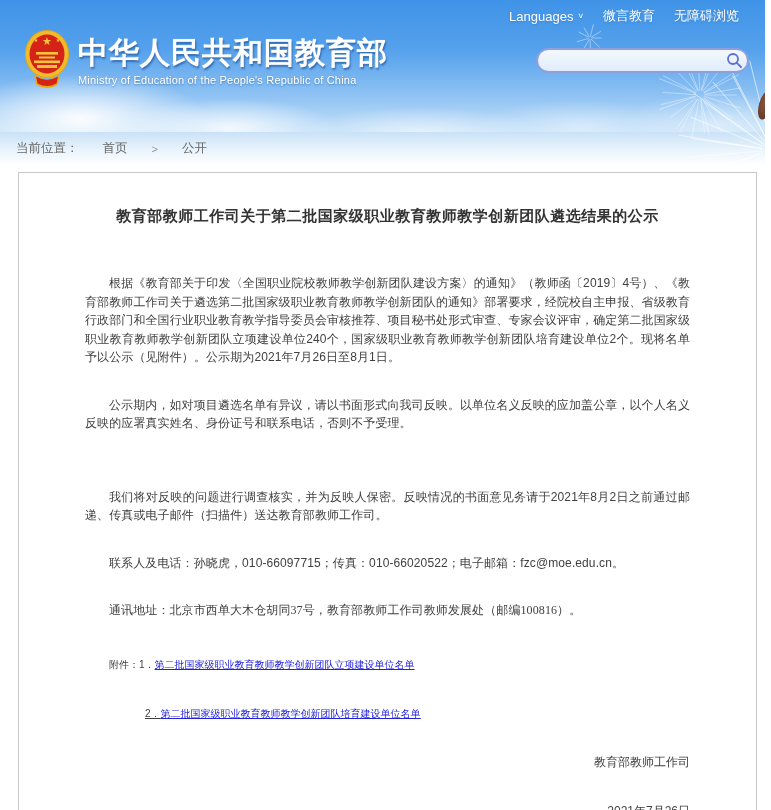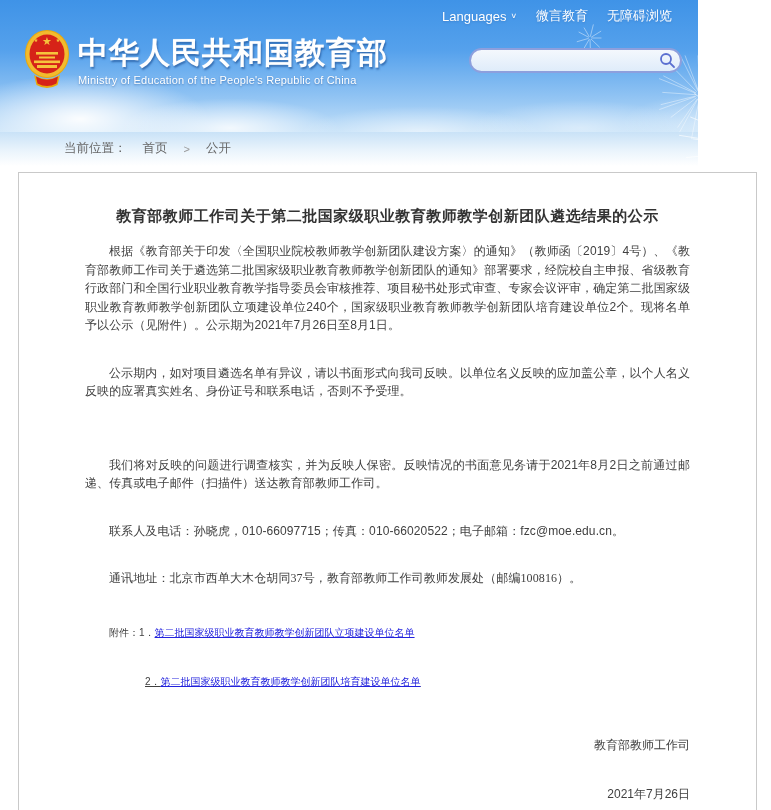--- a/index.html
+++ b/index.html
@@ -2,21 +2,21 @@
 <html><head>
 <meta charset="utf-8">
 <style>
   html,body{margin:0;padding:0;}
   body{
     width:771px;height:810px;overflow:hidden;position:relative;
     background:#ffffff;
     font-family:"Liberation Sans","DejaVu Sans",sans-serif;
   }
   
-  .header-wrap{position:relative;width:698px;height:166px;overflow:hidden;}
+  .header-wrap{position:relative;width:765px;height:166px;overflow:hidden;}
   .header{
     position:absolute;left:0;top:0;width:771px;height:132px;
     background:linear-gradient(180deg,#3f93e7 0%,#55a1ec 38%,#8ec2f3 72%,#c3e0f8 100%);
   }
   .crumb-strip{
     position:absolute;left:0;top:132px;width:771px;height:34px;
     background:linear-gradient(180deg,#c9e2f7 0%,#eaf4fc 55%,#ffffff 100%);
   }
   .cloud{position:absolute;pointer-events:none;
     background:radial-gradient(ellipse at center,rgba(255,255,255,.95) 0%,rgba(255,255,255,0) 70%);}
@@ -54,47 +54,47 @@
     background:linear-gradient(180deg,#f4f8fd 0%,#dfecfa 100%);
   }
   .search input{
     flex:1;border:none;outline:none;background:transparent;height:19px;
     padding:0 4px 0 12px;font-size:12px;color:#335;
   }
   .search-btn{border:none;background:transparent;width:26px;height:23px;cursor:pointer;
     display:flex;align-items:center;justify-content:center;padding:0;}
   
   .breadcrumb{
-    position:absolute;left:16px;top:140px;display:flex;align-items:center;gap:16px;
-    font-size:12.5px;color:#666;z-index:5;margin-left:48px;
+    position:absolute;left:16px;top:140px;display:flex;align-items:center;gap:24px;
+    font-size:12.5px;color:#666;z-index:5;
   }
   .breadcrumb a{color:#666;text-decoration:none;cursor:pointer;}
   .crumb-sep{color:#999;font-size:11px;}
   
   .card{
     position:absolute;left:18px;top:172px;width:739px;height:900px;box-sizing:border-box;
     background:#ffffff;border:1px solid #c9c9c9;padding:0 66px;
   }
   .doc-title{
     margin:33px 0 0 0;font-size:15px;font-weight:bold;color:#333;text-align:center;
     line-height:20px;letter-spacing:.5px;
   }
   .article p{
     font-size:12px;line-height:18.5px;color:#404040;text-indent:2em;
     margin:0 0 29px 0;text-align:justify;letter-spacing:.1px;
   }
-  .article p.first{margin-top:16px;}
+  .article p.first{margin-top:48px;}
   .article p.gap-before{margin-top:55px;}
   .article p.pre-att{margin-bottom:36px;font-family:Liberation Serif, serif;}
   .att-row{font-size:10px;line-height:18.5px;color:#404040;}
   .att-row.first{padding-left:24px;margin-bottom:31px;}
   .att-row.second{padding-left:60px;text-decoration:underline;}
   .att-link{color:#2222dd;text-decoration:underline;cursor:pointer;}
   .sign-block{text-align:right;font-size:12px;color:#404040;}
-  .signer{margin-top:44px;line-height:18.5px;}
+  .signer{margin-top:29px;line-height:18.5px;}
   .pub-date{margin-top:31px;line-height:18.5px;}
   .deco-svg{position:absolute;pointer-events:none;}
 </style>
 </head>
 <body>
 
 <div class="header-wrap">
   <div class="header">
     <div class="cloud c1"></div>
     <div class="cloud c2"></div>

